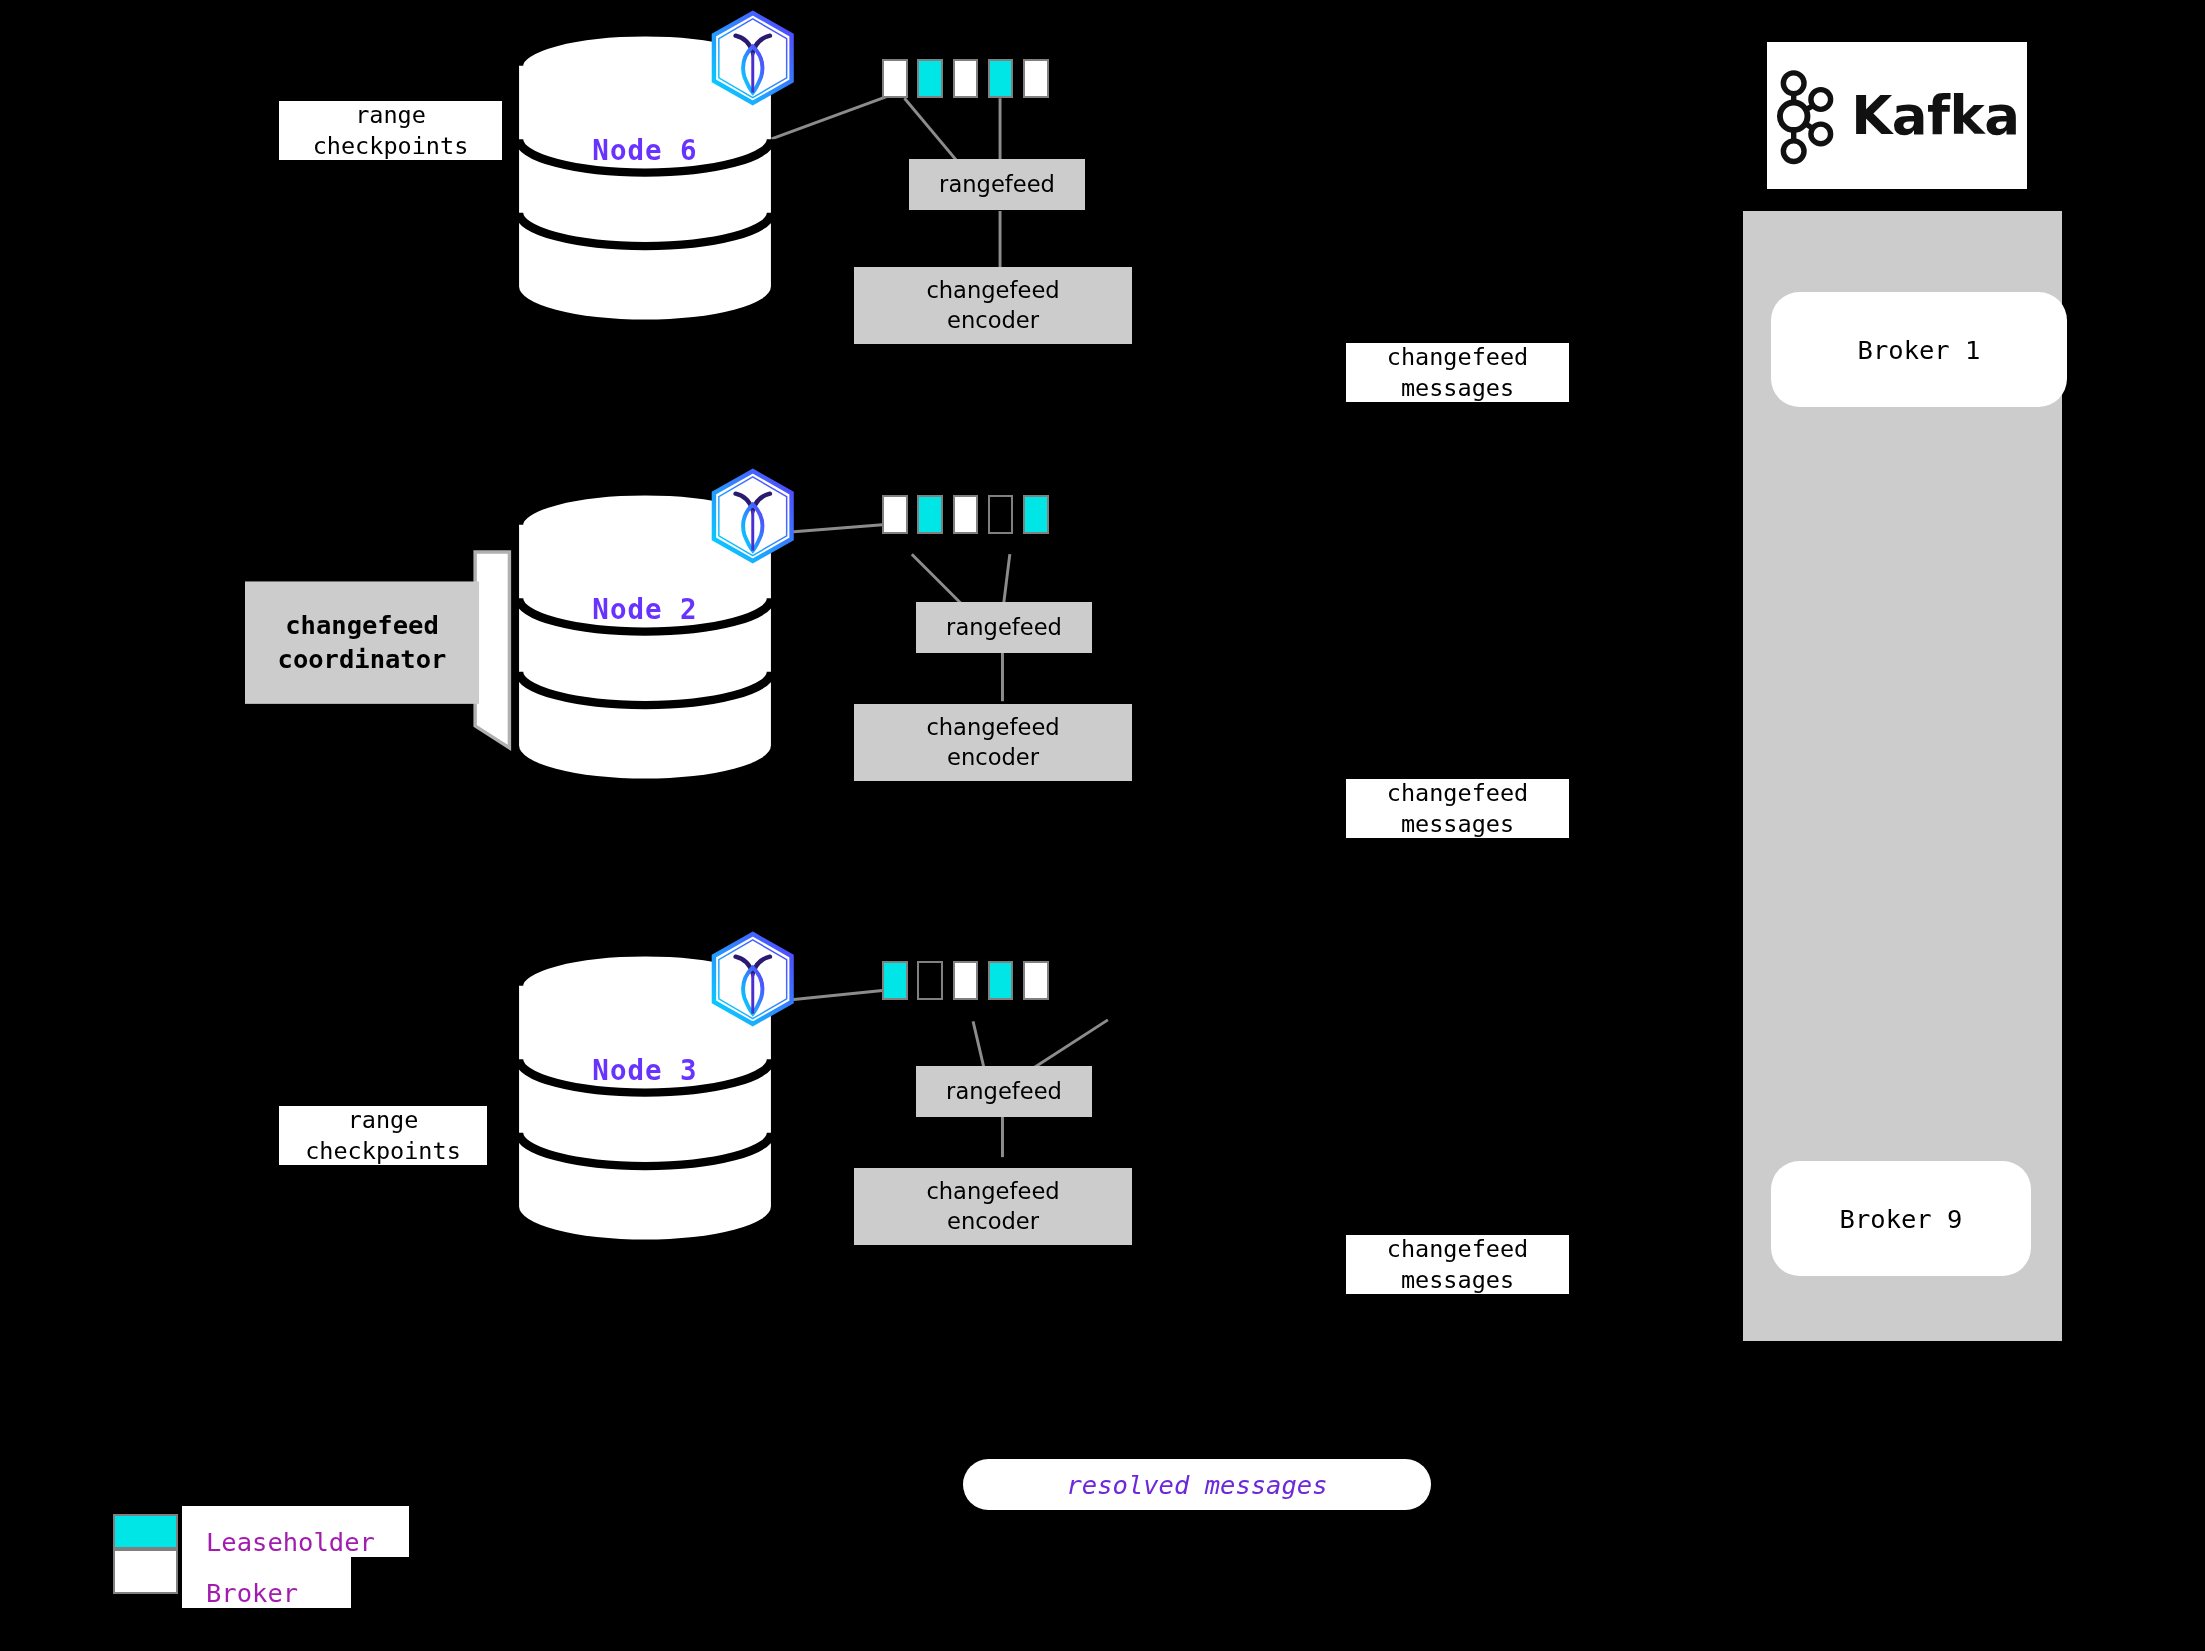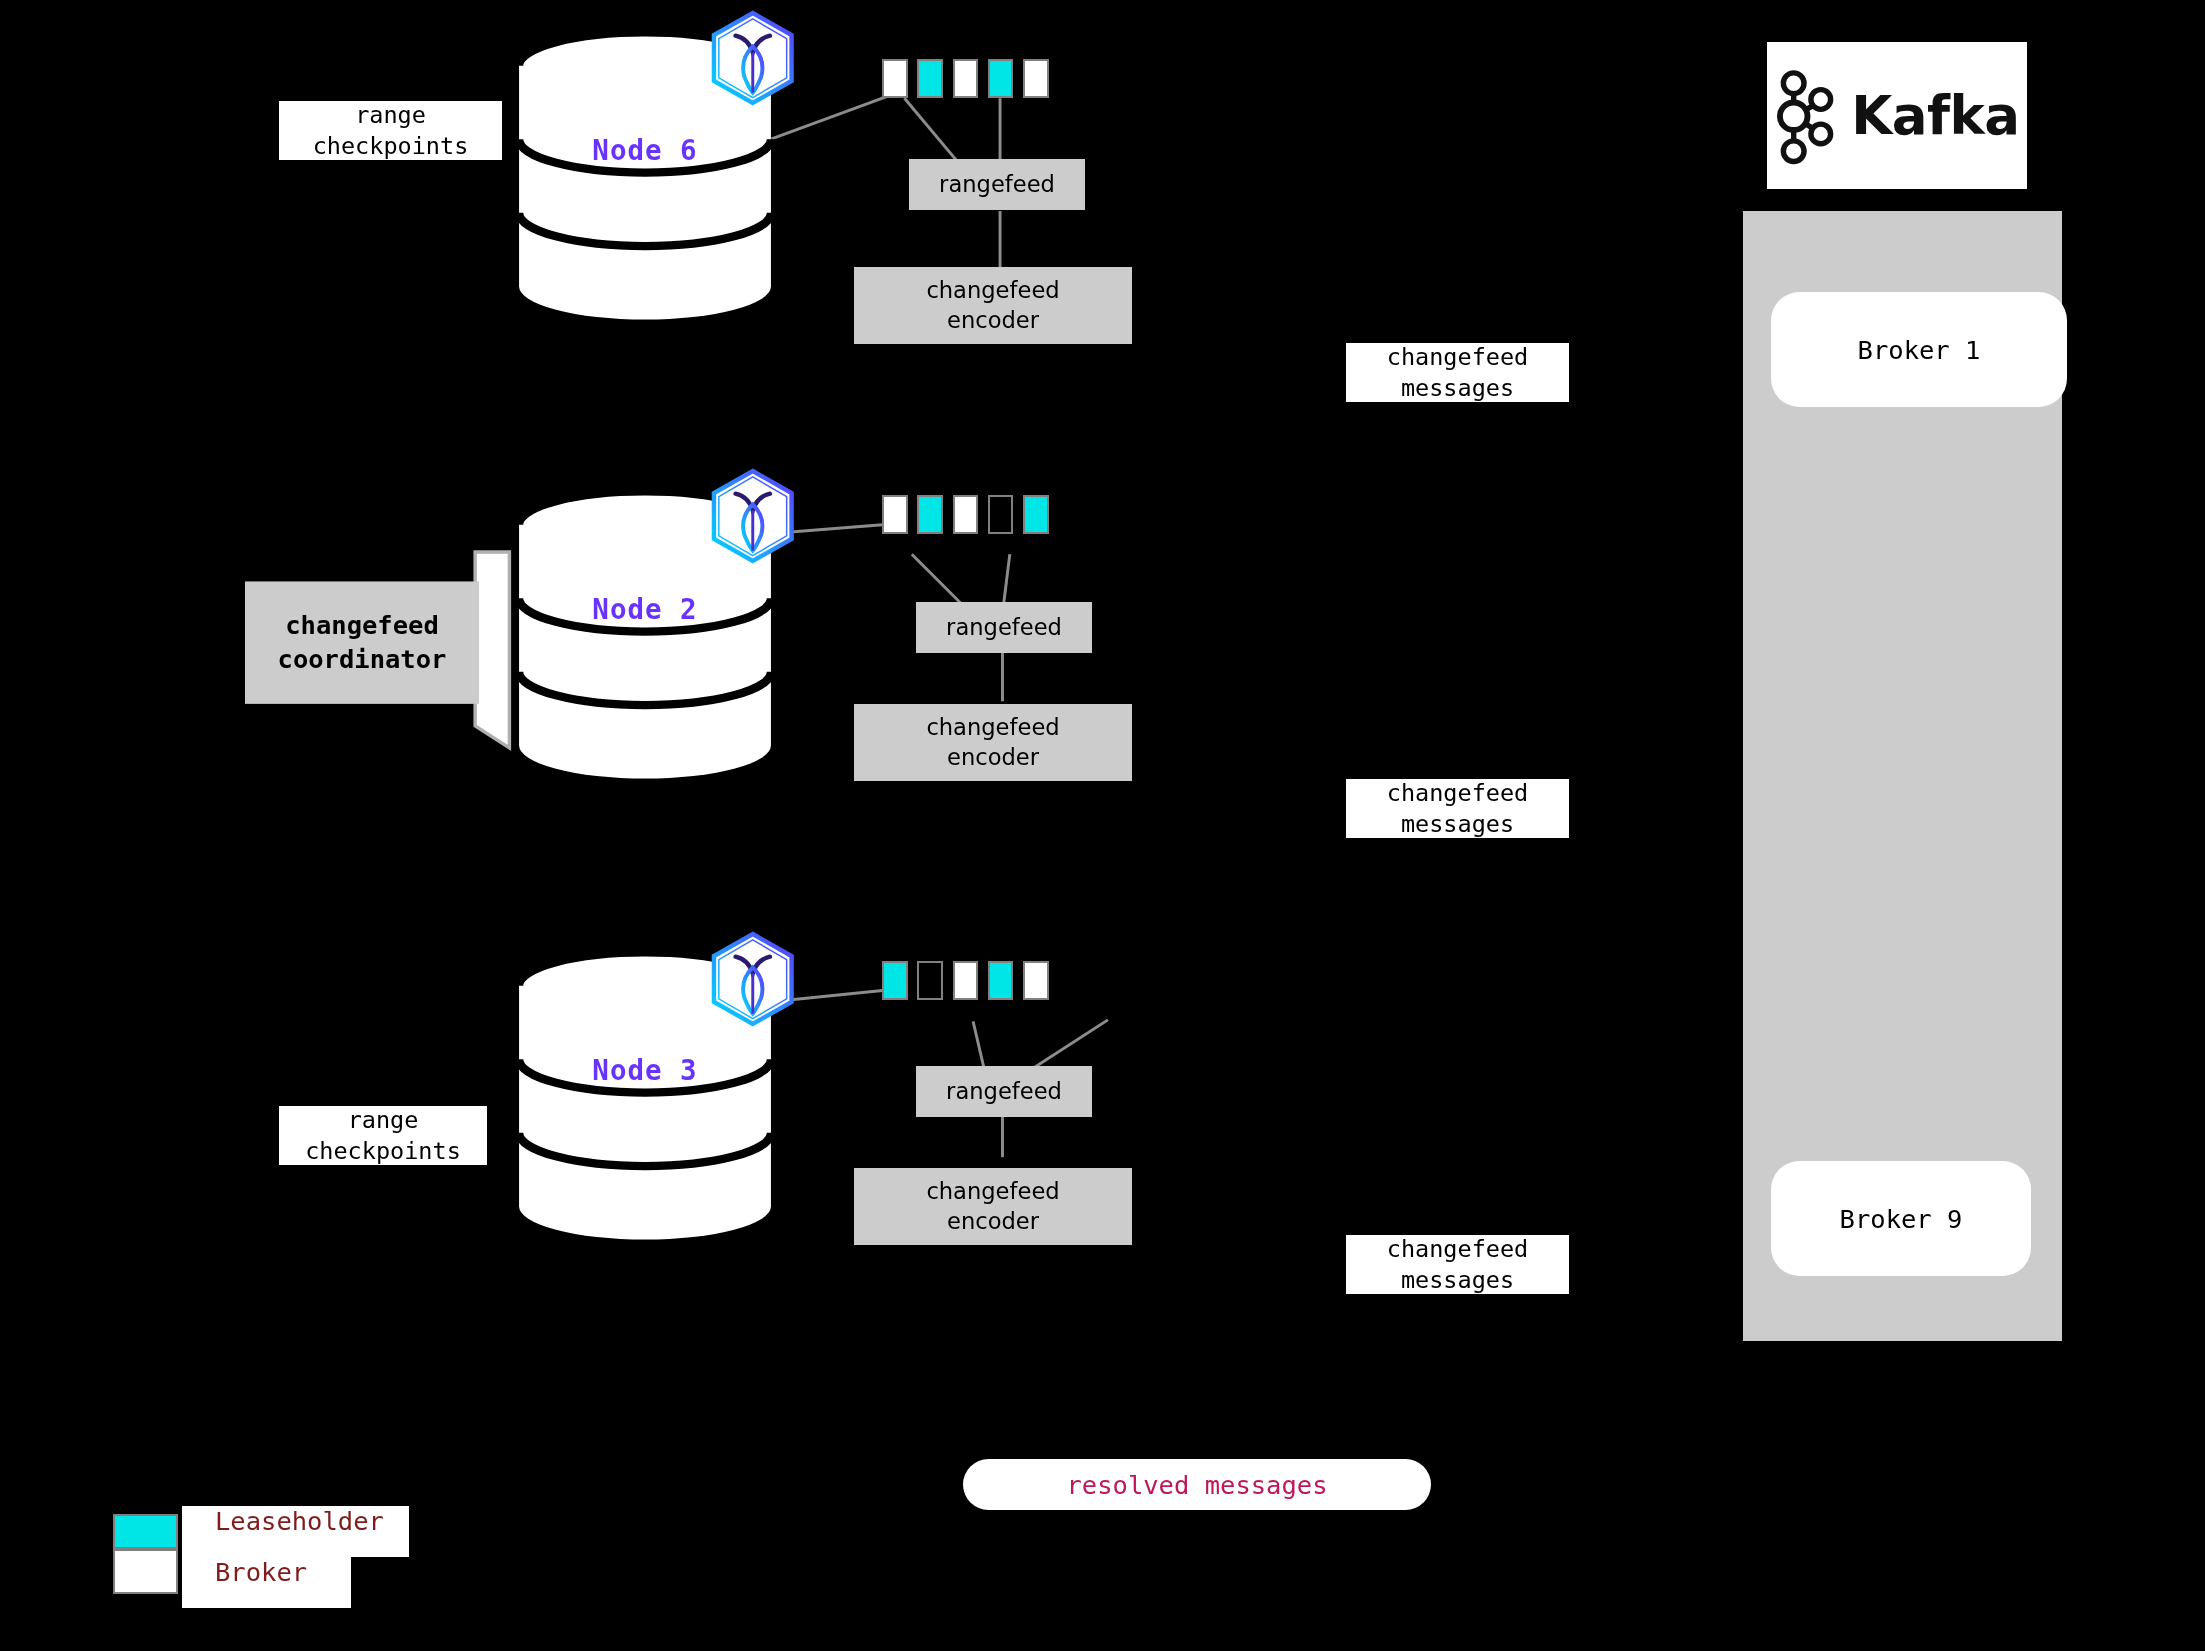--- a/index.html
+++ b/index.html
@@ -68,32 +68,33 @@
   }
   .kafka-panel{background:#cccccc;}
   .broker{
     background:#ffffff;border-radius:28.4px;
     display:flex;align-items:center;justify-content:center;
     color:#000;font-family:"DejaVu Sans Mono", monospace;
   }
 
   
   .pill{
-    background:#ffffff;border-radius:490px;color:#be185d;
+    background:#ffffff;border-radius:490px;color:#6d28d9;
     display:flex;align-items:center;justify-content:center;
     font-family:"DejaVu Sans Mono", monospace;
+    font-style:italic;
   }
 
   
   .legend-swatch{box-sizing:border-box;border:2.9px solid #808080;}
   .legend-text{
-    background:#fff;color:#7f1d1d;
-    display:flex;align-items:flex-start;
-    font-family:"DejaVu Sans Mono", monospace;
-    padding-left:33px;
+    background:#fff;color:#a21caf;
+    display:flex;align-items:flex-end;
+    font-family:"DejaVu Sans Mono", monospace;
+    padding-left:24px;
   }
 
   
   .coord-wrap{position:absolute;}
   .coord-wrap svg{position:absolute;left:0;top:0;display:block;}
   .coord-label{
     position:absolute;display:flex;align-items:center;justify-content:center;
     text-align:center;color:#000;font-weight:bold;line-height:1.3;
     font-family:"DejaVu Sans Mono", monospace;
   }

